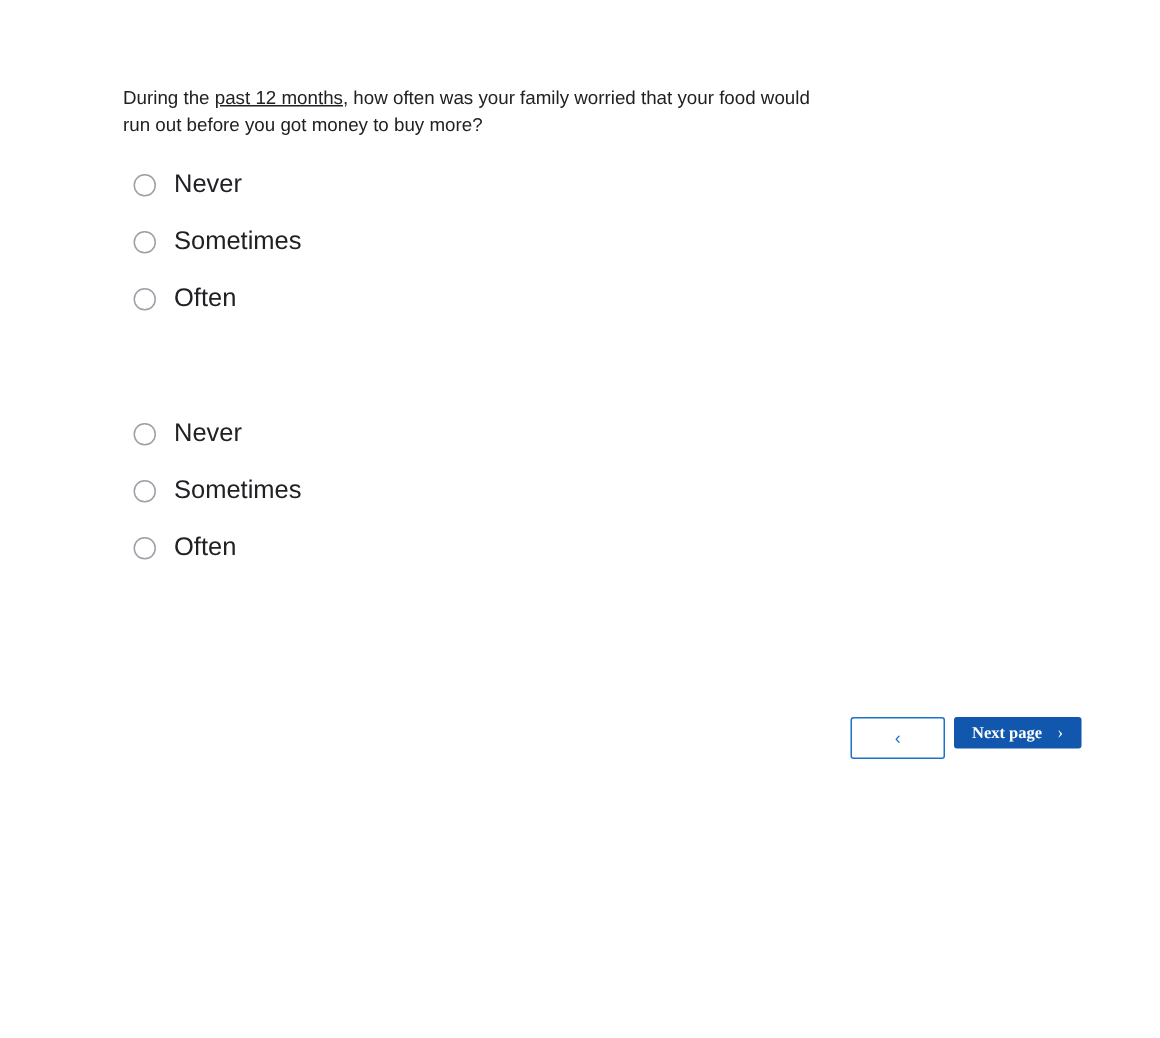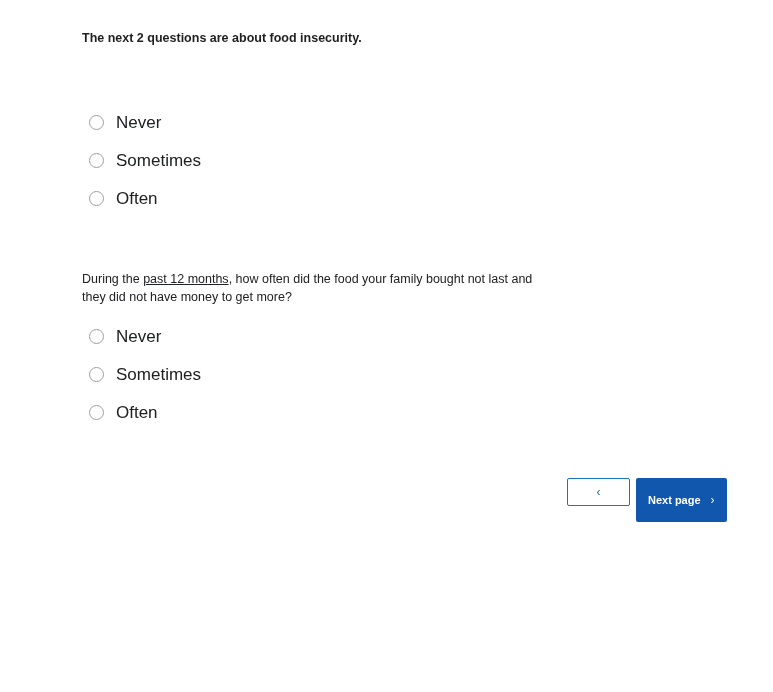--- a/index.html
+++ b/index.html
@@ -90,72 +90,71 @@
     display: flex;
     align-items: center;
     justify-content: center;
     box-sizing: border-box;
     cursor: pointer;
     padding: 0;
     font-family: "Liberation Sans", sans-serif;
   }
   .btn-next {
     margin-left: 6px;
-    height: 44px;
+    height: 21px;
     background: #1157ad;
     color: #ffffff;
     border: none;
     border-radius: 2px;
     font-size: 11px;
     font-weight: bold;
     display: flex;
     align-items: center;
     justify-content: center;
     padding: 0 12px;
     cursor: pointer;
-    font-family: Liberation Sans, sans-serif;
+    font-family: Liberation Serif, serif;
   }
   .btn-next .chev {
     margin-left: 10px;
     font-weight: normal;
     font-size: 12px;
     opacity: 0.95;
   }
   .chev-left {
     font-size: 12px;
     line-height: 1;
   }
 </style>
 </head>
 <body>
 
 <div class="page">
   <div class="content">
 
-    <div class="section-title">The next 2 questions are about food insecurity.</div>
 
     <div class="question-block">
+      <div class="question-text"><span>During the </span><span class="q-underline">past 12 months</span><span>, how often was your family worried that your food would run out before you got money to buy more?</span></div>
       <div class="options">
         <div class="option-row">
           <span class="radio"></span>
           <span class="option-label">Never</span>
         </div>
         <div class="option-row">
           <span class="radio"></span>
           <span class="option-label">Sometimes</span>
         </div>
         <div class="option-row">
           <span class="radio"></span>
           <span class="option-label">Often</span>
         </div>
       </div>
     </div>
 
     <div class="question-block second">
-      <div class="question-text"><span>During the </span><span class="q-underline">past 12 months</span><span>, how often did the food your family bought not last and they did not have money to get more?</span></div>
       <div class="options">
         <div class="option-row">
           <span class="radio"></span>
           <span class="option-label">Never</span>
         </div>
         <div class="option-row">
           <span class="radio"></span>
           <span class="option-label">Sometimes</span>
         </div>
         <div class="option-row">

